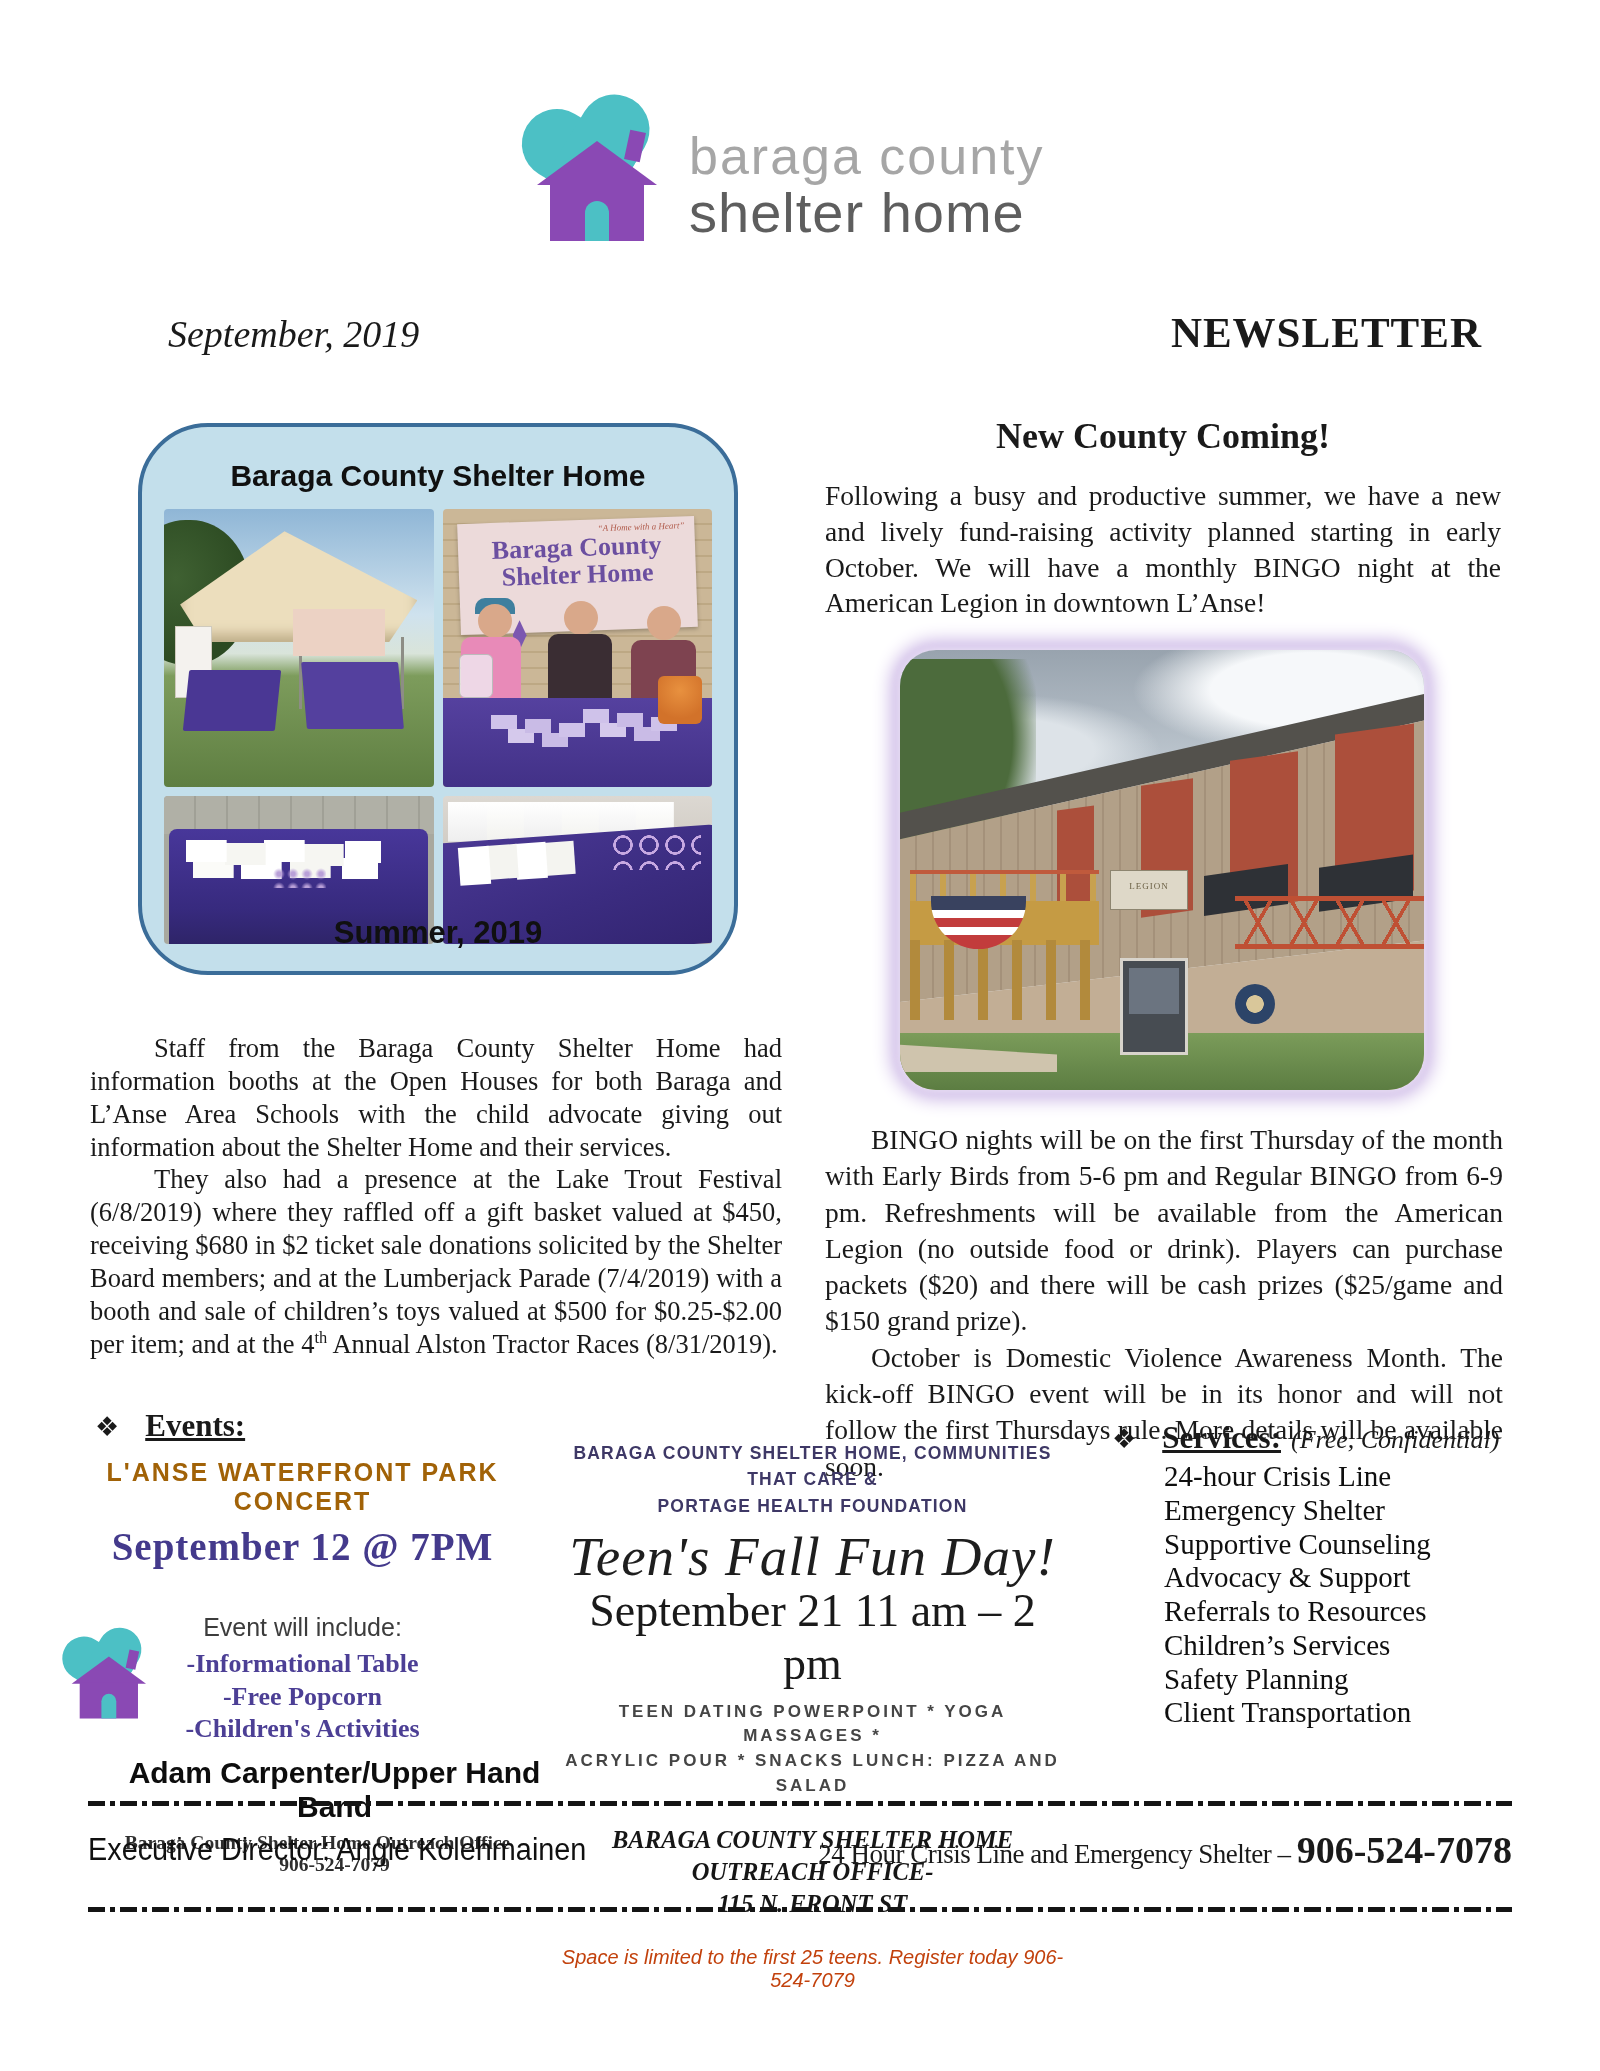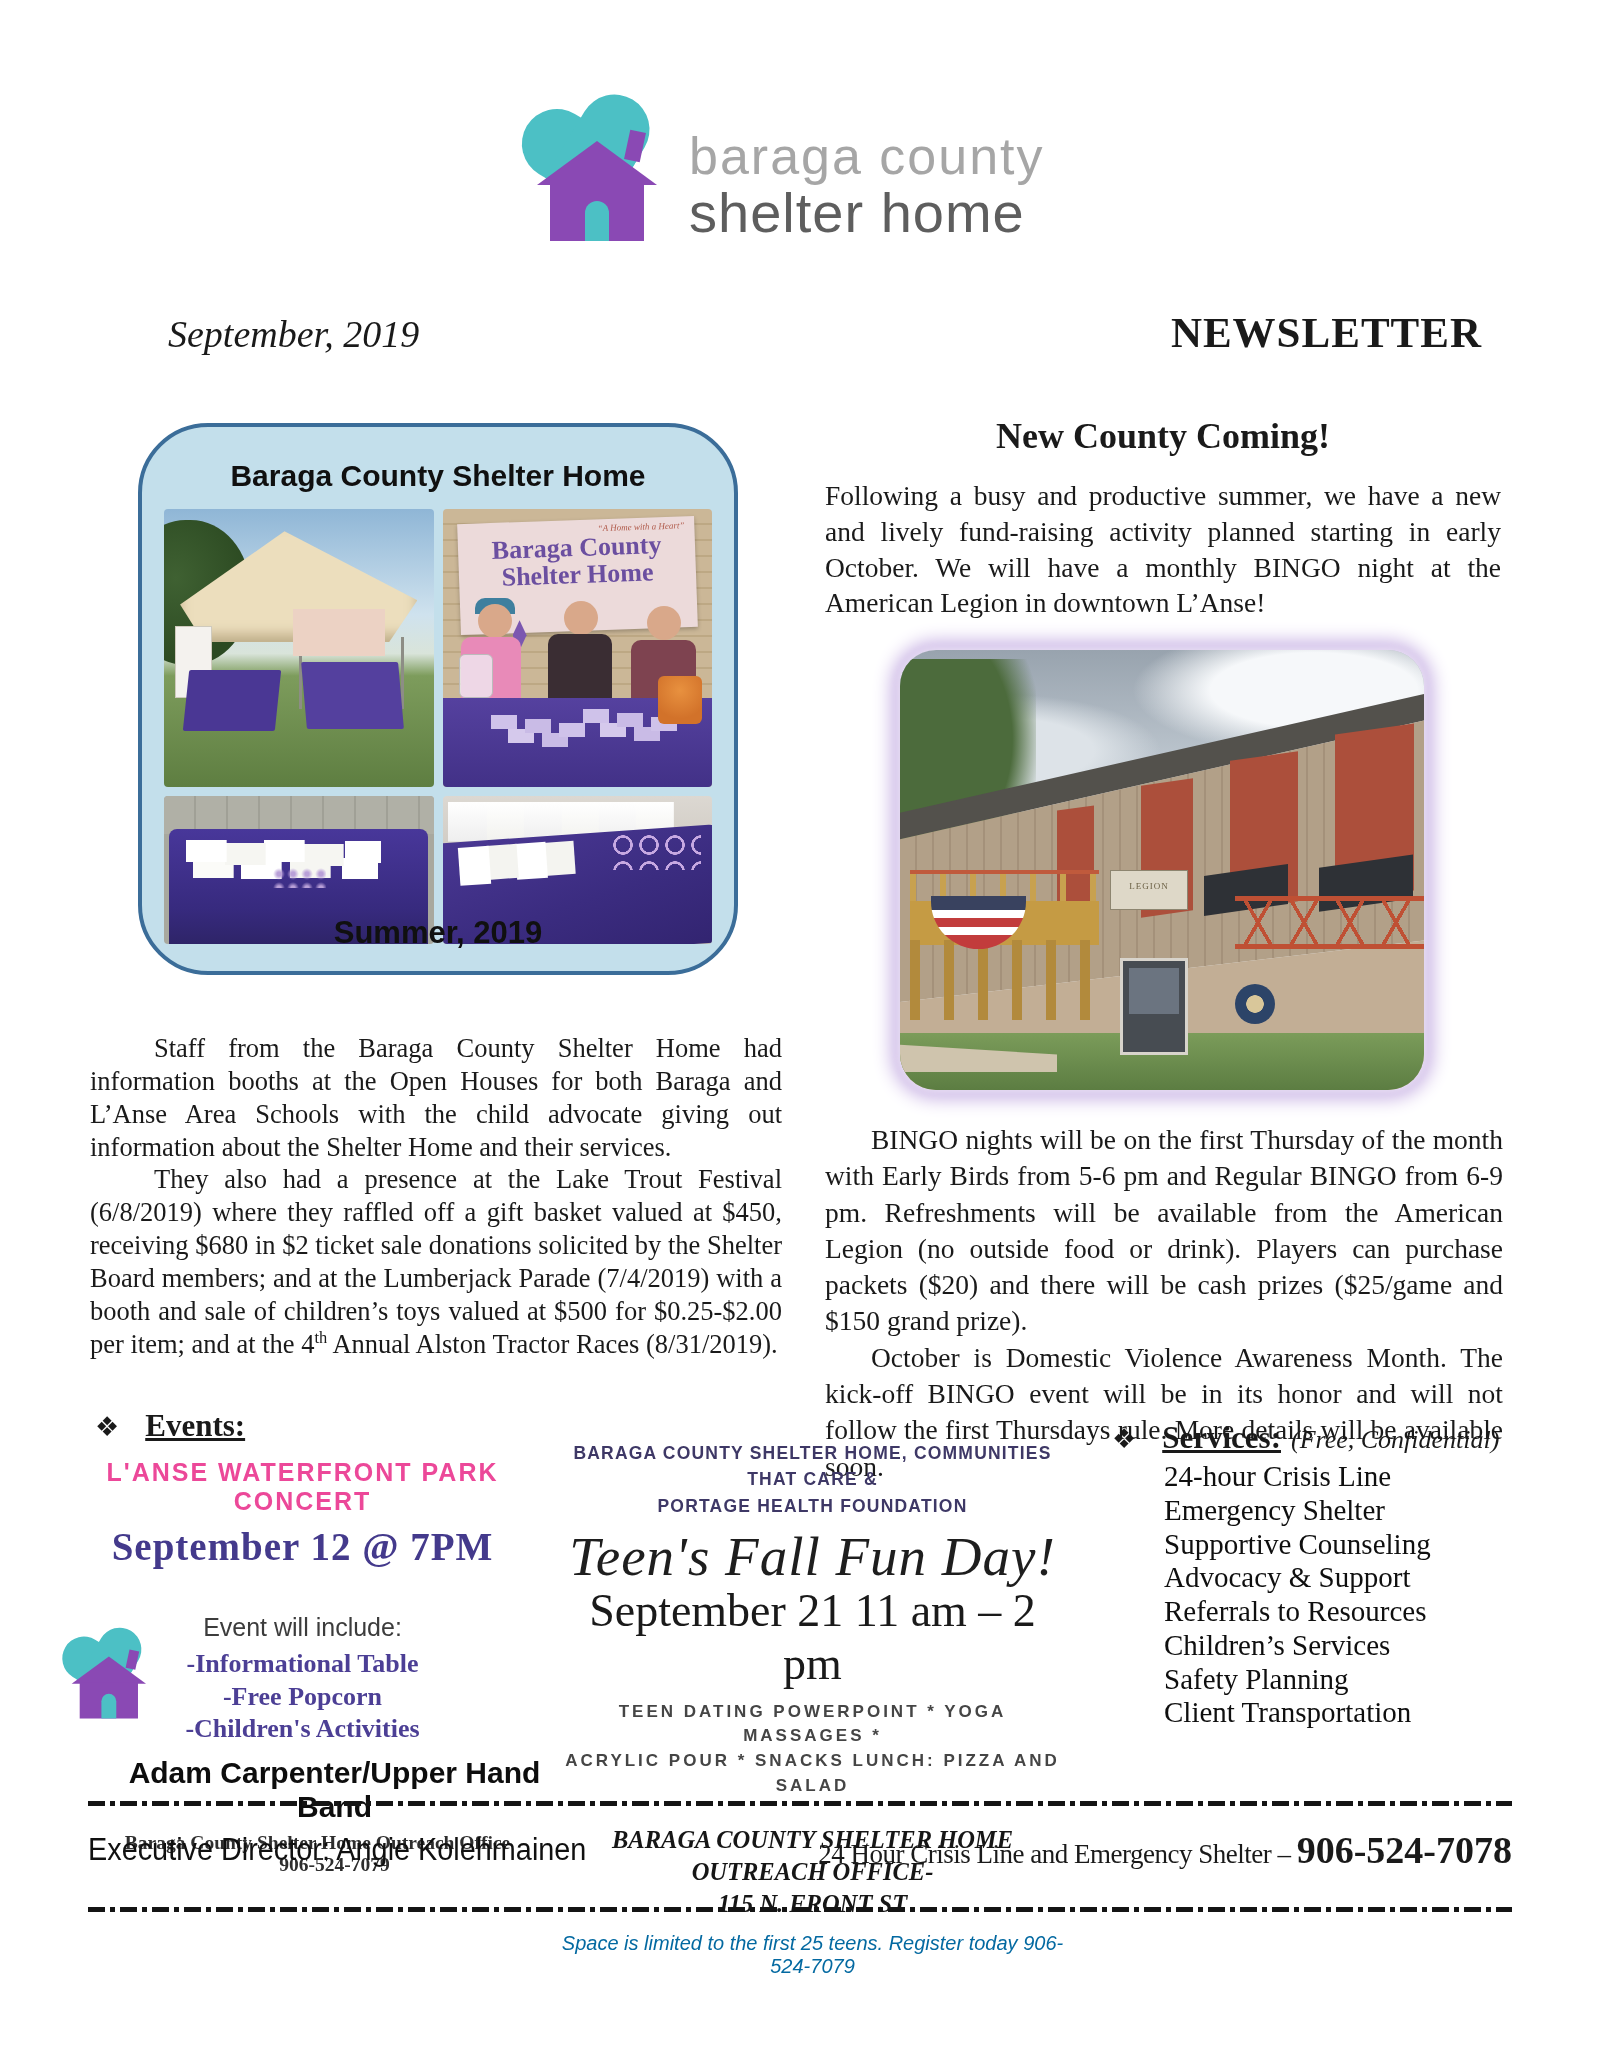--- a/index.html
+++ b/index.html
@@ -145,36 +145,36 @@
 
   .right-para23 { position:absolute; left:825px; top:1122px; width:678px; font-size:27.5px; line-height:1.32; text-align:justify; }
   .right-para23 p { text-indent:46px; }
 
   
   .events-head { position:absolute; left:95px; top:1408px; display:flex; align-items:baseline; font-size:31px; }
   .bullet { font-family:"DejaVu Sans", sans-serif; font-size:27px; margin-right:26px; }
   .events-label, .svc-label { font-weight:bold; text-decoration:underline; }
 
   .concert { position:absolute; left:55px; top:1458px; width:495px; text-align:center; }
-  .c-title { font-family:"Liberation Sans", sans-serif; font-weight:bold; font-size:25px; letter-spacing:2px; color:#ec4899; }
+  .c-title { font-family:"Liberation Sans", sans-serif; font-weight:bold; font-size:25px; letter-spacing:2px; color:#a16207; }
   .c-date { margin-top:8px; font-weight:bold; font-size:39px; color:#443a8c; letter-spacing:1px; }
   .c-include { margin-top:44px; font-family:"Liberation Sans", sans-serif; font-size:25px; color:#3c3c3c; }
   .c-items { margin-top:6px; list-style:none; font-weight:bold; font-size:26px; color:#4c3f95; line-height:1.25; }
   .c-band { margin-top:10px; margin-left:64px; font-family:"Liberation Sans", sans-serif; font-weight:bold; font-size:30px; color:#0d0d0d; }
   .c-office { margin-top:8px; margin-left:64px; font-weight:bold; font-size:19.5px; color:#2e2e2e; }
   .c-office .gap { display:inline-block; width:34px; }
   .mini-logo { position:absolute; left:58px; top:1628px; width:160px; height:150px; transform:scale(.62); transform-origin:top left; }
 
   .teen { position:absolute; left:560px; top:1440px; width:505px; text-align:center; }
   .t-h1, .t-h2 { font-family:"Liberation Sans", sans-serif; font-weight:bold; font-size:17.5px; letter-spacing:1.2px; color:#3e3866; line-height:1.5; }
   .t-title { margin-top:6px; font-style:italic; font-size:55px; color:#1e1e1e; letter-spacing:1px; }
   .t-date { font-size:46px; margin-top:-4px; }
   .t-acts { margin-top:10px; font-family:"Liberation Sans", sans-serif; font-weight:bold; font-size:17px; letter-spacing:3px; color:#454545; line-height:1.45; }
   .t-loc { margin-top:26px; font-weight:bold; font-style:italic; font-size:24.5px; color:#161616; line-height:1.3; }
-  .t-note { margin-top:12px; font-family:"Liberation Sans", sans-serif; font-style:italic; font-size:20px; color:#0369a1; }
+  .t-note { margin-top:26px; font-family:"Liberation Sans", sans-serif; font-style:italic; font-size:20px; color:#c2410c; }
 
   .services { position:absolute; left:1112px; top:1420px; width:400px; }
   .svc-head { display:flex; align-items:baseline; font-size:31px; }
   .svc-note { font-style:italic; font-size:26px; margin-left:10px; white-space:nowrap; }
   .svc-list { list-style:none; margin-top:4px; margin-left:52px; font-size:29px; line-height:1.165; color:#0f0f0f; }
 
   
   .divider { position:absolute; left:88px; width:1424px; height:5px;
      background:repeating-linear-gradient(90deg,#141414 0 17px, transparent 17px 22px, #141414 22px 27px, transparent 27px 32px); }
   .dv1 { top:1801px; } .dv2 { top:1907px; }

